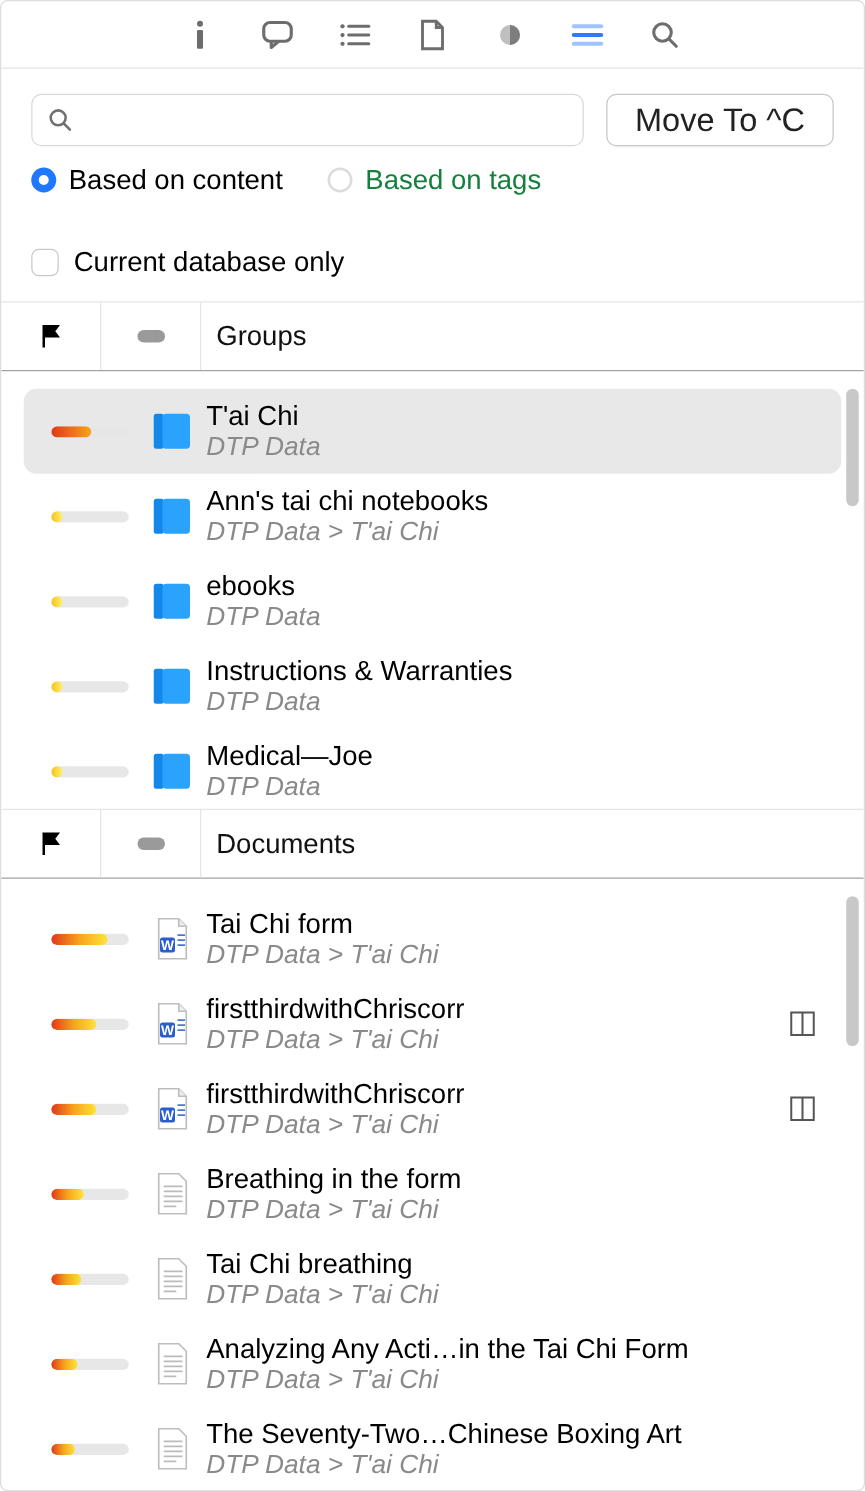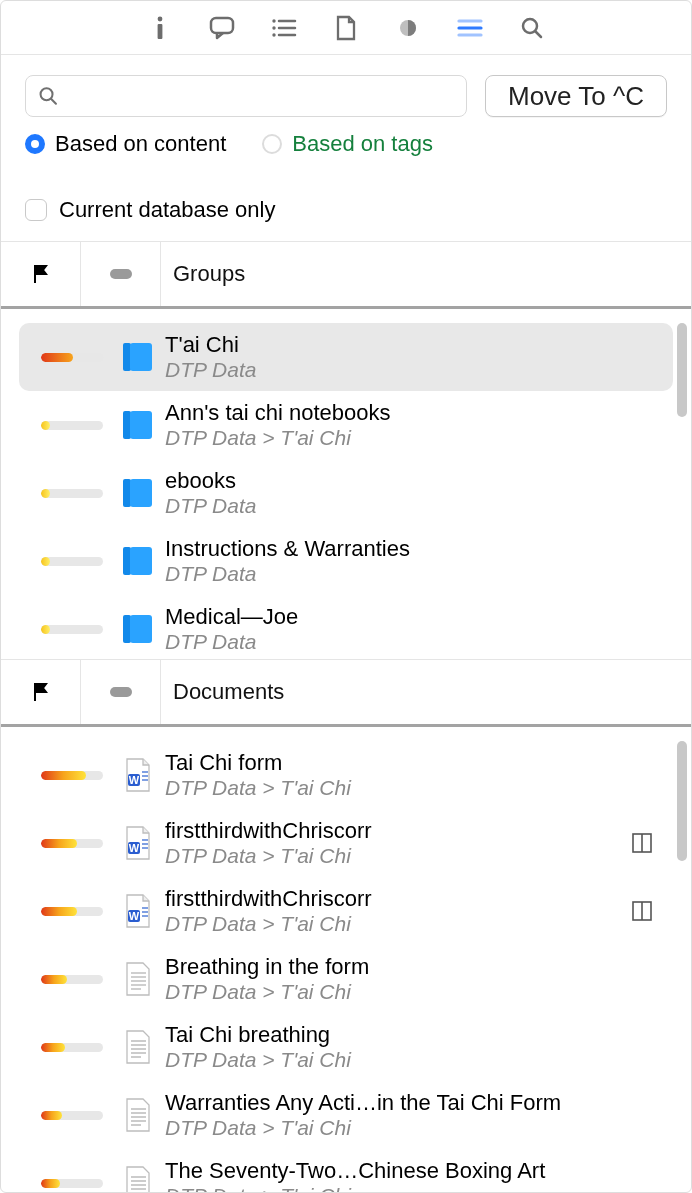--- a/index.html
+++ b/index.html
@@ -99,23 +99,23 @@
   .checkbox .box {
     width: 22px; height: 22px; border-radius: 6px;
     border: 1px solid #c9c9c9;
     background: #fff;
   }
 
   
   .section-header {
     display: flex;
     align-items: center;
-    height: 68px;
+    height: 56px;
     border-top: 1px solid #e5e5e5;
-    border-bottom: 3px solid #a3a3a3;
+    border-bottom: 1px solid #a3a3a3;
   }
   .sh-cell {
     height: 100%;
     display: flex; align-items: center; justify-content: center;
     border-right: 1px solid #e5e5e5;
   }
   .sh-flag { width: 80px; color: #000; }
   .sh-label { width: 80px; color: #9a9a9a; }
   .sh-title {
     flex: 1; padding-left: 12px;
@@ -510,21 +510,21 @@
           <svg class="txt-svg" width="30" height="36" viewBox="0 0 30 36">
     <path class="page" d="M4 2 h16 l6 6 v26 h-22 z"></path>
     <line x1="8" y1="12" x2="23" y2="12"></line>
     <line x1="8" y1="16" x2="23" y2="16"></line>
     <line x1="8" y1="20" x2="23" y2="20"></line>
     <line x1="8" y1="24" x2="23" y2="24"></line>
     <line x1="8" y1="28" x2="18" y2="28"></line>
   </svg>
         </div>
     <div class="texts">
-      <div class="title">Warranties Any Acti…in the Tai Chi Form</div>
+      <div class="title">Analyzing Any Acti…in the Tai Chi Form</div>
       <div class="path">DTP Data &gt; T'ai Chi</div>
     </div>
     </div>
       <div class="row">
     <div class="bar">
       <div class="fill grad-ryg" style="width:30%"></div>
     </div>
     <div class="icon">
           <svg class="txt-svg" width="30" height="36" viewBox="0 0 30 36">
     <path class="page" d="M4 2 h16 l6 6 v26 h-22 z"></path>

